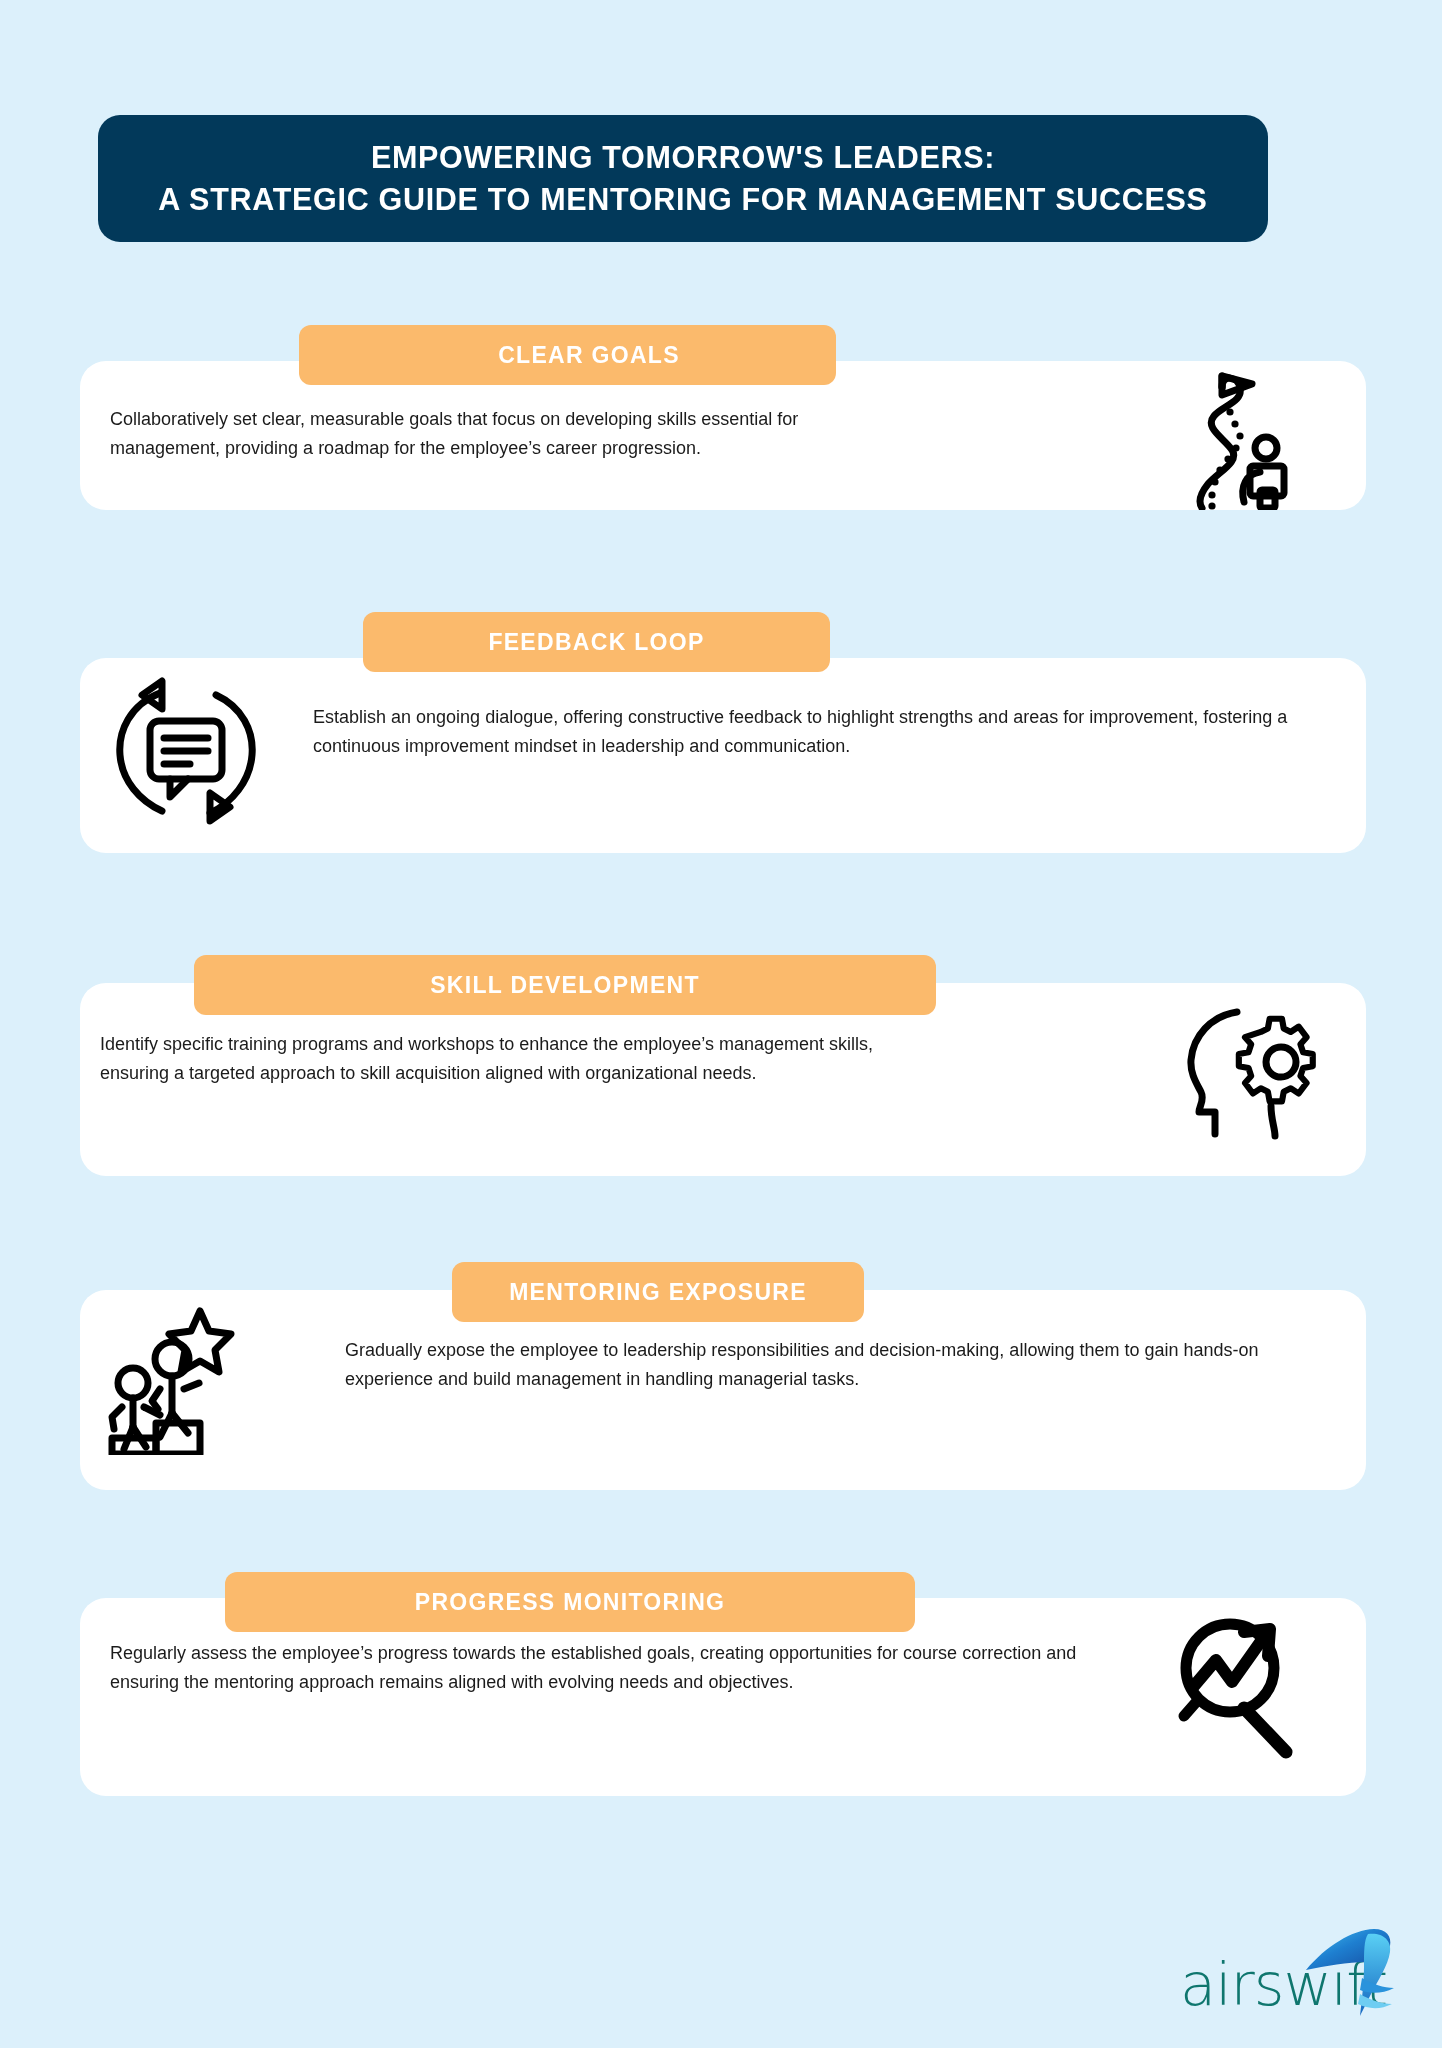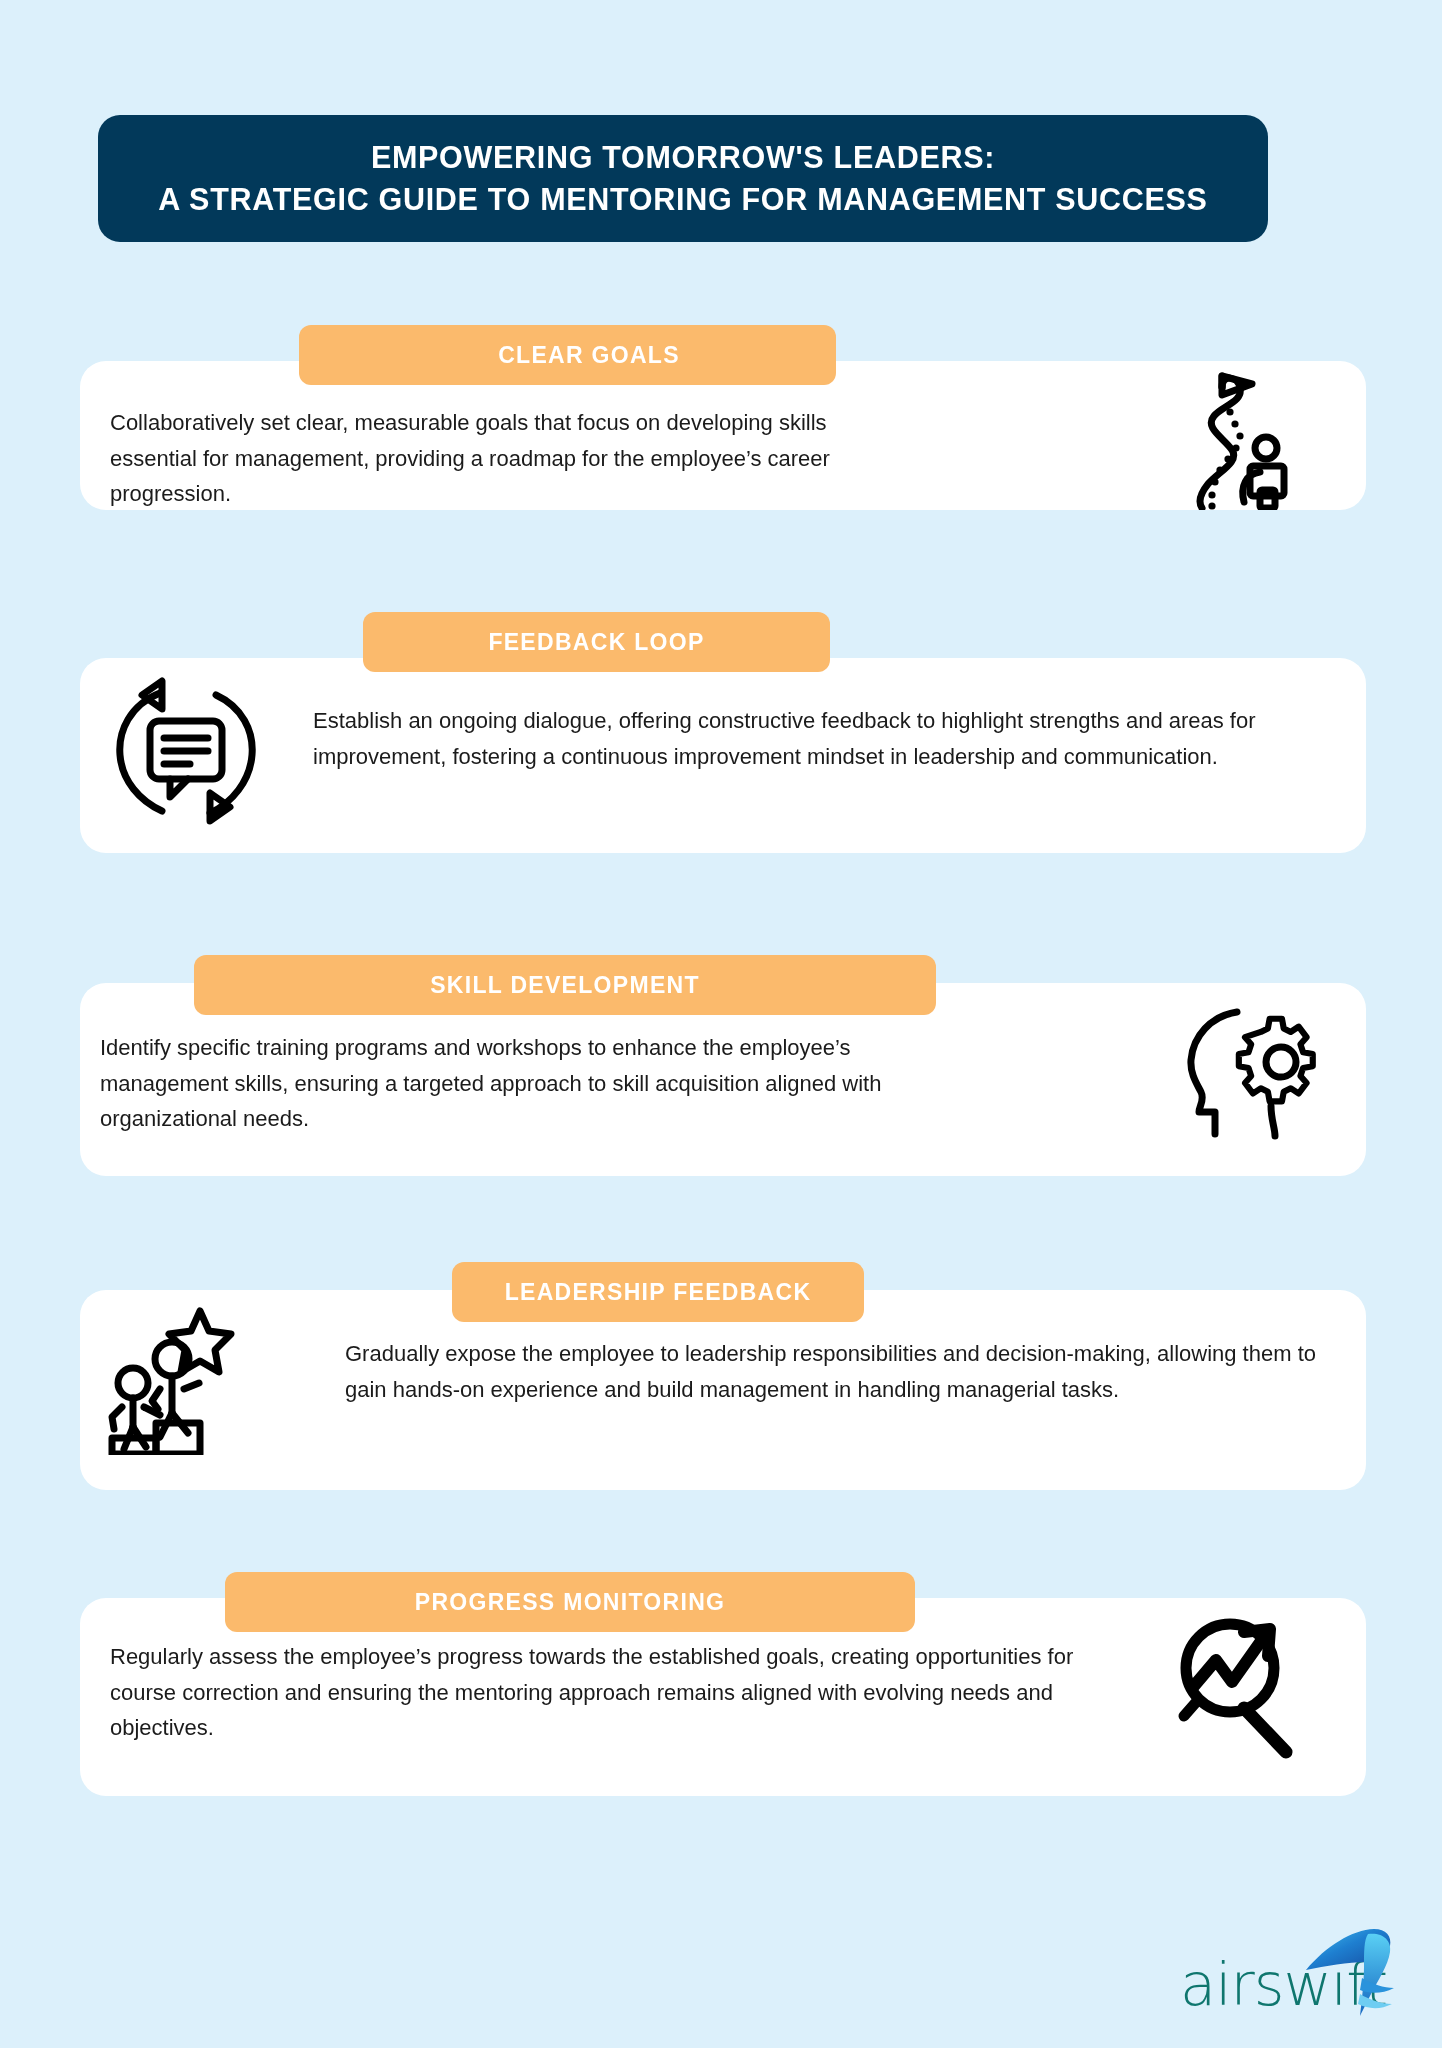--- a/index.html
+++ b/index.html
@@ -65,21 +65,21 @@
   .badge-label {
     color: #ffffff;
     font-size: 23px;
     font-weight: bold;
     letter-spacing: 1.3px;
     white-space: nowrap;
   }
 
   .card-body {
     position: absolute;
-    font-size: 22px;
+    font-size: 18px;
     line-height: 1.62;
     color: #1b1b1b;
     font-weight: 400;
   }
 
   .card-icon {
     position: absolute;
   }
   .card-icon svg { display: block; }
 
@@ -204,21 +204,21 @@
       <path d="M106 28 L114 24 L116 13 L130 13 L132 24 L140 28 L149 22 L158 34 L151 42
                L154 51 L165 53 L165 67 L154 69 L151 78 L158 86 L149 98 L140 92 L132 96
                L130 107 L116 107 L114 96 L106 92 L97 98 L88 86 L95 78 L92 69 L81 67
                L81 53 L92 51 L95 42 L88 34 Z" transform="translate(-18,0) scale(0.88) translate(12,6)"></path>
       <circle cx="106" cy="60" r="15"></circle>
     </svg>
   </div>
 
   <div class="card" id="card-4"></div>
   <div class="badge" id="badge-4">
-    <span class="badge-label">LEADERSHIP FEEDBACK</span>
+    <span class="badge-label">MENTORING EXPOSURE</span>
   </div>
   <div class="card-body" id="body-4">Gradually expose the employee to leadership responsibilities and decision-making, allowing them to gain hands-on experience and build management in handling managerial tasks.</div>
   <div class="card-icon" id="icon-4">
     <svg width="150" height="150" viewBox="0 0 150 150" fill="none" stroke="#000000" stroke-width="7" stroke-linecap="round" stroke-linejoin="round">
       <path d="M100 6 L109 26 L131 29 L115 45 L119 67 L100 56 L81 67 L85 45 L69 29 L91 26 Z"></path>
       <circle cx="72" cy="54" r="17"></circle>
       <path d="M72 71 L72 108"></path>
       <path d="M60 84 L52 96 L58 104"></path>
       <path d="M84 84 L99 78"></path>
       <path d="M72 108 L60 132"></path>

